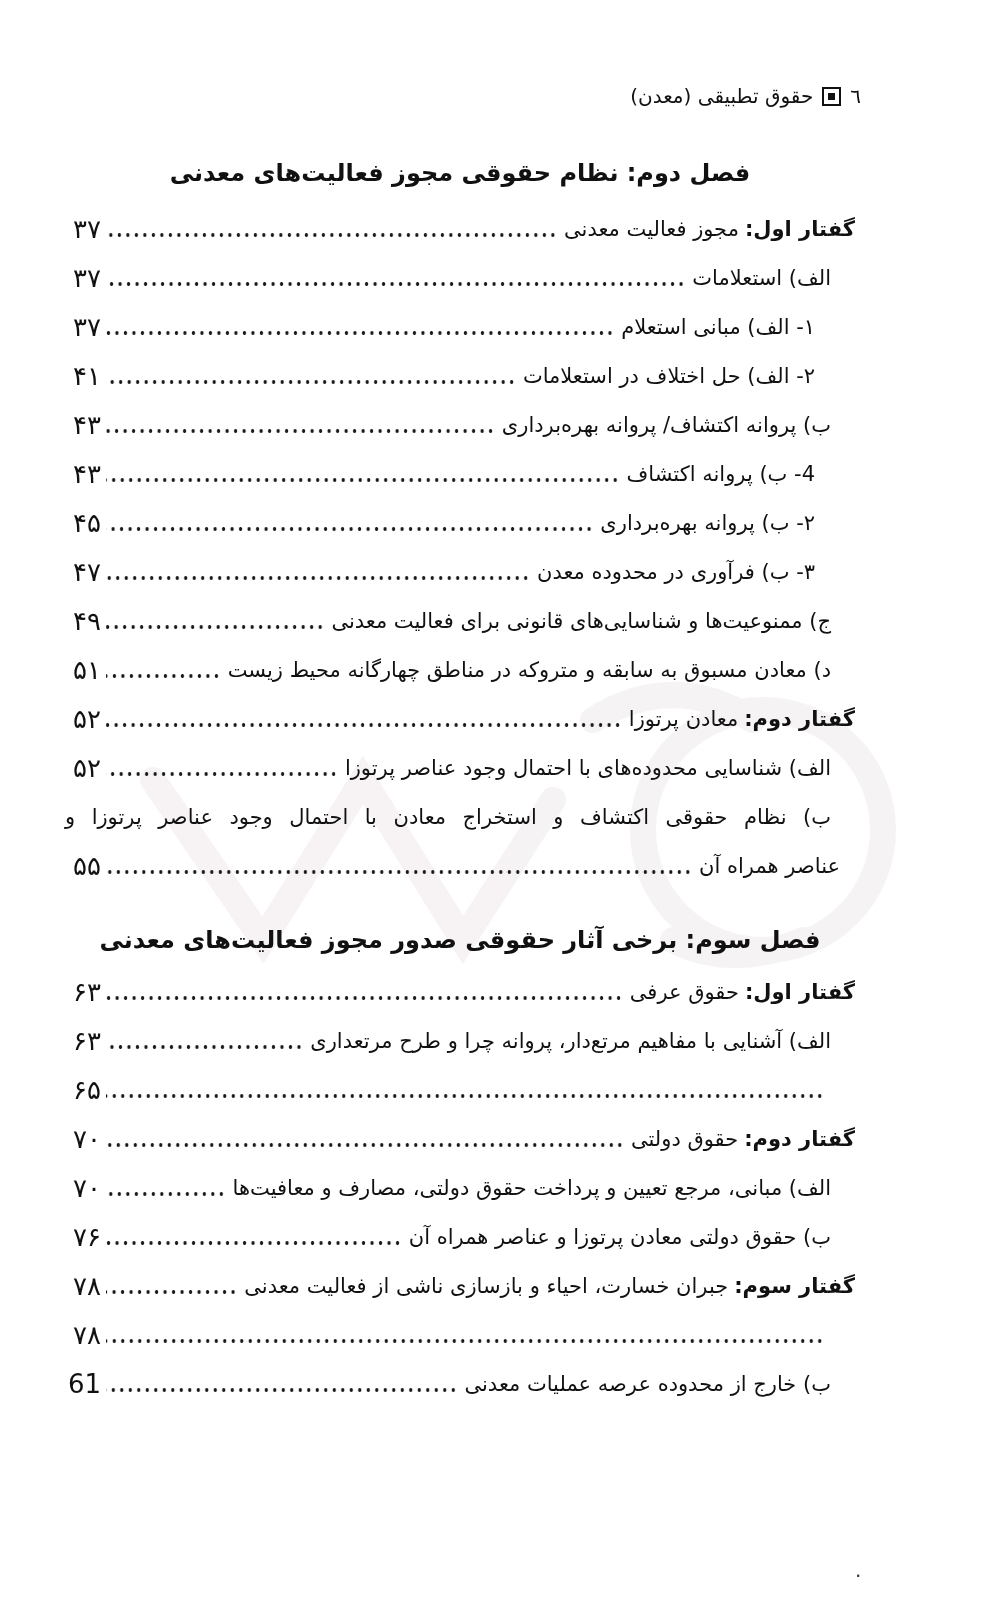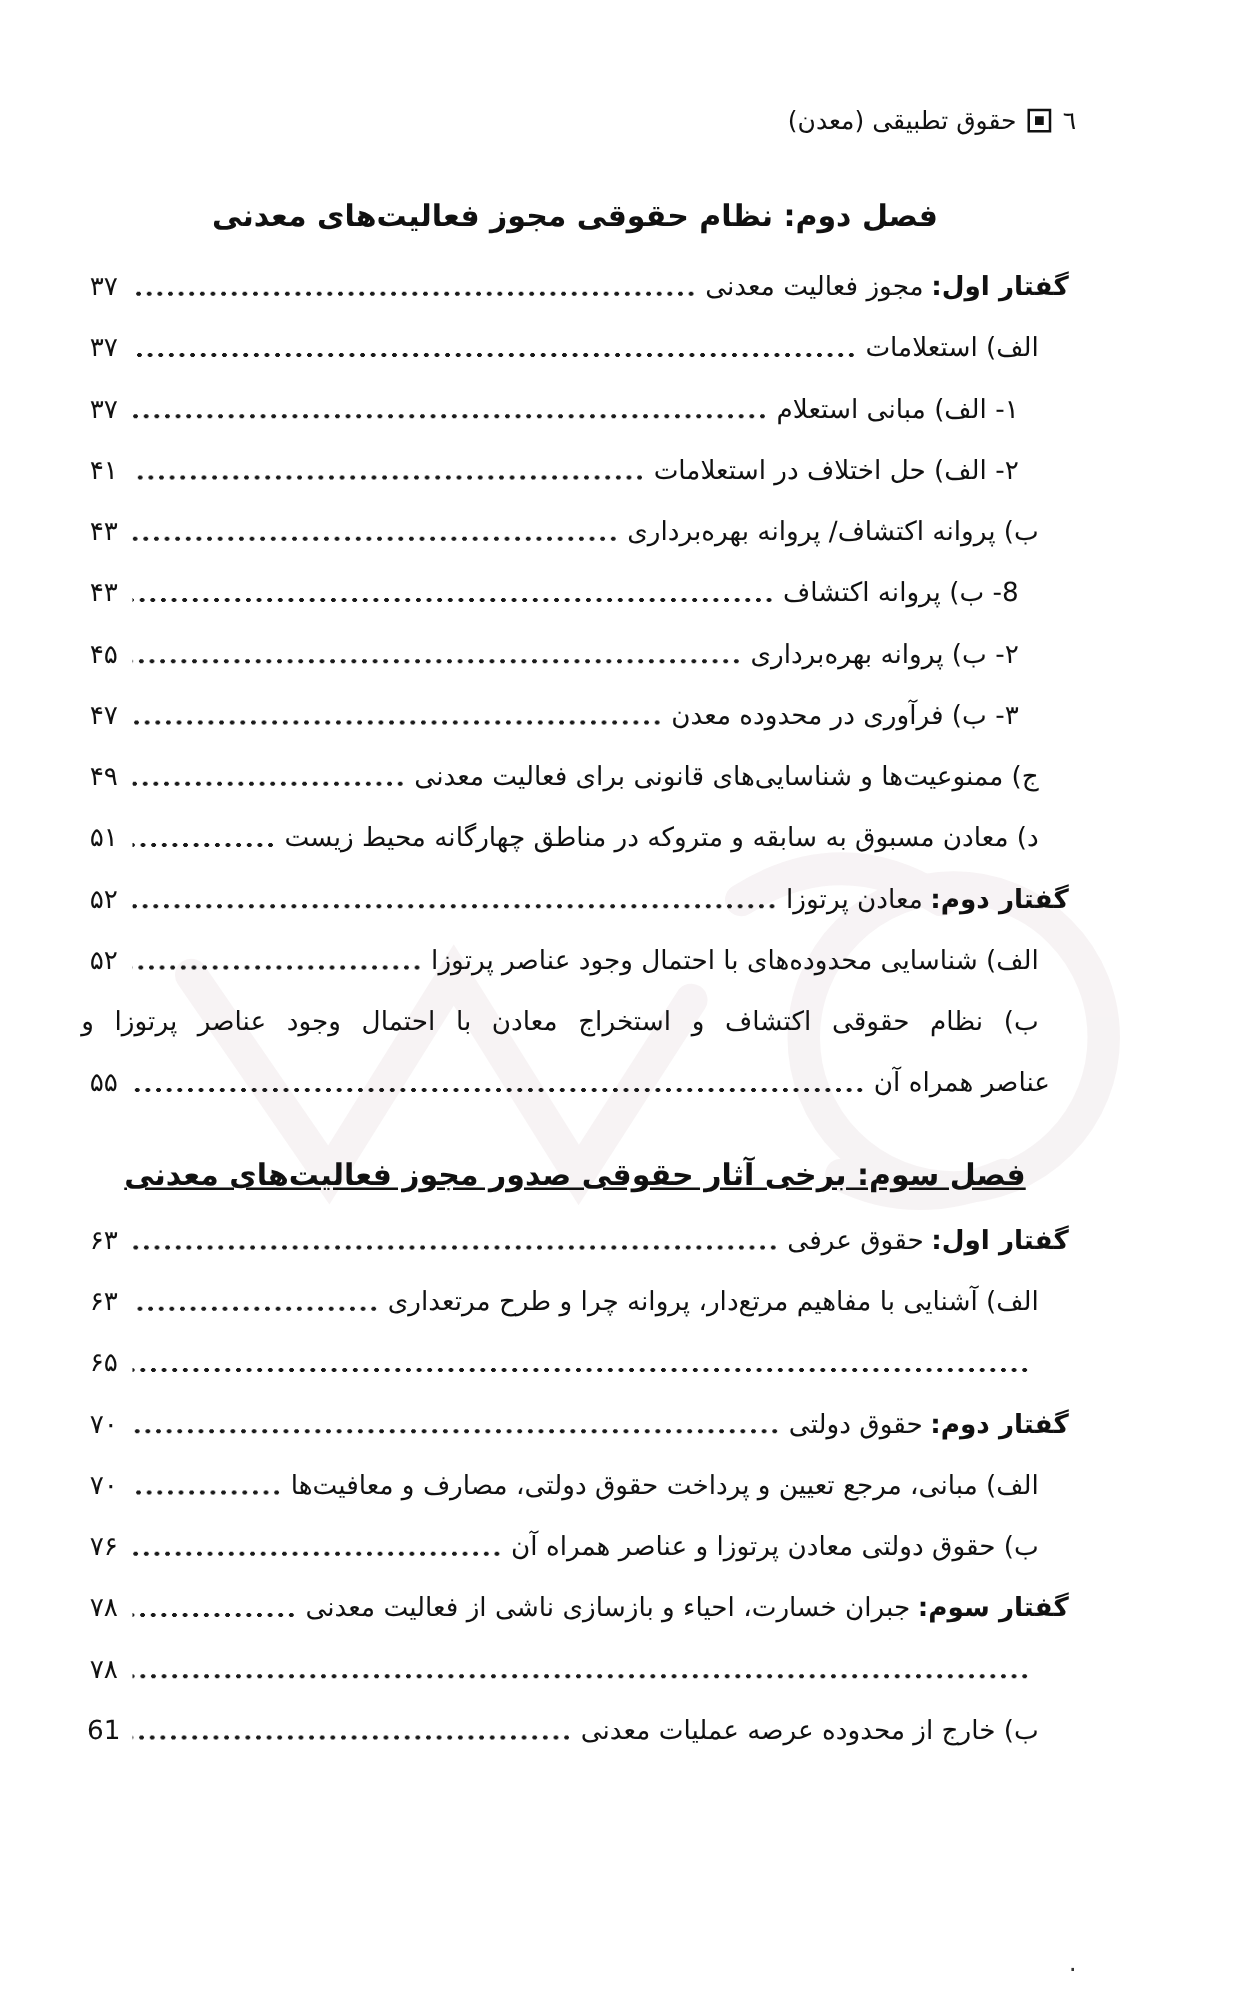--- a/index.html
+++ b/index.html
@@ -27,38 +27,38 @@
   
   .watermark{position:absolute;top:640px;right:30px;width:930px;height:380px;pointer-events:none;}
   
   .content{
     position:absolute;top:150px;right:138px;left:65px;
   }
   .chapter-heading{
     font-size:24px;font-weight:bold;line-height:46px;
     text-align:center;margin:0 0 18px 0;
   }
-  .chapter-heading.second{margin-top:36px;margin-bottom:14px;text-decoration:underline;}
+  .chapter-heading.second{margin-top:36px;margin-bottom:14px;}
   .toc-row{
     display:flex;align-items:flex-end;
     font-size:21px;line-height:30px;
     margin-bottom:19px;
   }
   .toc-row .entry-text{white-space:nowrap;}
   .prefix{font-weight:bold;margin-left:6px;}
   .prefix:empty{margin:0;}
   .leader{
     flex:1 1 auto;min-width:12px;height:8px;
     margin:0 7px 5px 5px;
     background-image:radial-gradient(circle, #1a1a1a 1.6px, transparent 2px);
     background-size:8.5px 8px;
     background-repeat:repeat-x;
     background-position:right bottom;
   }
-  .page-num{min-width:36px;text-align:center;font-size:21px;}
+  .page-num{min-width:36px;text-align:right;font-size:26px;}
   .lvl1{padding-right:24px;}
   .lvl2{padding-right:40px;}
   .cont{padding-right:15px;}
   .no-leader{display:block;}
   .no-leader .entry-text{display:block;white-space:normal;text-align:justify;text-align-last:justify;}
   .footer-mark{
     position:absolute;left:855px;top:1558px;
     font-size:20px;color:#333;
   }
 </style>
@@ -110,21 +110,21 @@
       <span class="page-num">۴۱</span>
     </div>
 
     <div class="toc-row lvl1">
       <span class="entry-text"><span class="prefix"></span><span>ب) پروانه اکتشاف/ پروانه بهره‌برداری</span></span>
       <span class="leader"></span>
       <span class="page-num">۴۳</span>
     </div>
 
     <div class="toc-row lvl2">
-      <span class="entry-text"><span class="prefix"></span><span>8- ب) پروانه اکتشاف</span></span>
+      <span class="entry-text"><span class="prefix"></span><span>4- ب) پروانه اکتشاف</span></span>
       <span class="leader"></span>
       <span class="page-num">۴۳</span>
     </div>
 
     <div class="toc-row lvl2">
       <span class="entry-text"><span class="prefix"></span><span>۲- ب) پروانه بهره‌برداری</span></span>
       <span class="leader"></span>
       <span class="page-num">۴۵</span>
     </div>
 

